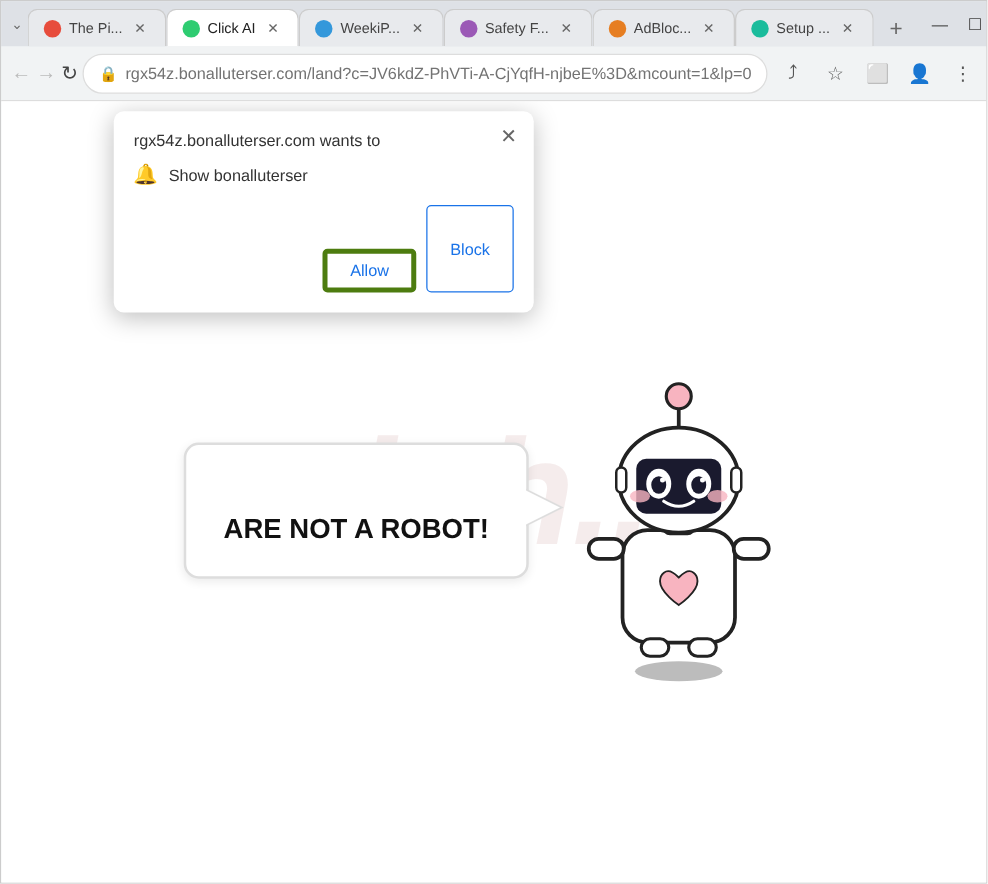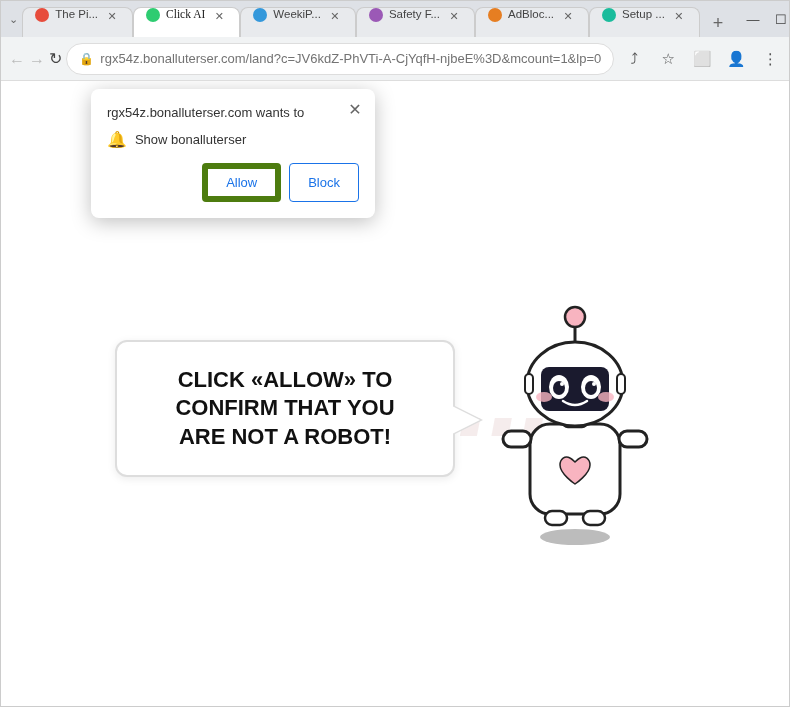--- a/index.html
+++ b/index.html
@@ -4,22 +4,22 @@
   <style>
     * { margin: 0; padding: 0; box-sizing: border-box; }
     body { width: 790px; height: 707px; overflow: hidden; font-family: 'Segoe UI', Arial, sans-serif; background: #fff; }
 
     
     .browser-frame { width: 790px; height: 707px; display: flex; flex-direction: column; border: 1px solid #ccc; background: #f1f3f4; }
 
     
     .title-bar { height: 36px; background: #dee1e6; display: flex; align-items: center; padding: 0 8px; gap: 0; position: relative; }
     .tab-strip { display: flex; align-items: flex-end; height: 36px; flex: 1; gap: 0; }
-    .tab { height: 30px; padding: 0 12px; display: flex; align-items: flex-start; gap: 6px; font-size: 12px; color: #444; background: #e8eaed; border-radius: 8px 8px 0 0; border: 1px solid #ccc; border-bottom: none; cursor: pointer; min-width: 80px; max-width: 150px; position: relative; }
-    .tab.active { background: #fff; color: #222; z-index: 2; font-family: Liberation Serif, serif; }
+    .tab { height: 30px; padding: 0 12px; display: flex; align-items: center; gap: 6px; font-size: 12px; color: #444; background: #e8eaed; border-radius: 8px 8px 0 0; border: 1px solid #ccc; border-bottom: none; cursor: pointer; min-width: 80px; max-width: 150px; position: relative; }
+    .tab.active { background: #fff; color: #222; z-index: 2; }
     .tab-favicon { width: 14px; height: 14px; border-radius: 2px; flex-shrink: 0; }
     .tab-label { flex: 1; overflow: hidden; text-overflow: ellipsis; white-space: nowrap; font-size: 11.5px; }
     .tab-close { width: 16px; height: 16px; border-radius: 50%; display: flex; align-items: center; justify-content: center; font-size: 11px; color: #666; cursor: pointer; flex-shrink: 0; }
     .new-tab-btn { width: 28px; height: 28px; display: flex; align-items: center; justify-content: center; border-radius: 50%; cursor: pointer; font-size: 18px; color: #666; margin-left: 4px; }
     .window-controls { display: flex; align-items: center; gap: 2px; margin-left: 8px; }
     .win-btn { width: 26px; height: 26px; display: flex; align-items: center; justify-content: center; border-radius: 4px; cursor: pointer; color: #444; font-size: 13px; }
     .collapse-btn { width: 20px; height: 20px; display: flex; align-items: center; justify-content: center; cursor: pointer; color: #666; font-size: 11px; margin-right: 4px; }
 
     
     .nav-bar { height: 44px; background: #f1f3f4; display: flex; align-items: center; padding: 0 8px; gap: 4px; border-bottom: 1px solid #ddd; }
@@ -28,29 +28,29 @@
     .address-bar { flex: 1; height: 32px; background: #fff; border: 1px solid #ddd; border-radius: 16px; display: flex; align-items: center; padding: 0 12px; gap: 6px; font-size: 13px; color: #333; }
     .lock-icon { color: #555; font-size: 12px; }
     .address-text { flex: 1; font-size: 13px; color: #737373; white-space: nowrap; overflow: hidden; text-overflow: ellipsis; }
     .nav-icons { display: flex; gap: 2px; }
     .nav-icon-btn { width: 32px; height: 32px; border-radius: 50%; display: flex; align-items: center; justify-content: center; cursor: pointer; color: #555; font-size: 15px; }
 
     
     .page-content { flex: 1; background: #fff; position: relative; overflow: hidden; }
 
     
-    .notif-popup { position: absolute; top: 8px; left: 90px; width: 284px; background: #fff; border-radius: 8px; box-shadow: 0 4px 20px rgba(0,0,0,0.25); padding: 16px; z-index: 100; }
+    .notif-popup { position: absolute; top: 8px; left: 90px; width: 336px; background: #fff; border-radius: 8px; box-shadow: 0 4px 20px rgba(0,0,0,0.25); padding: 16px; z-index: 100; }
     .notif-close { position: absolute; top: 10px; right: 10px; width: 20px; height: 20px; display: flex; align-items: center; justify-content: center; cursor: pointer; color: #666; font-size: 16px; border-radius: 50%; }
     .notif-title { font-size: 13px; color: #333; margin-bottom: 10px; font-weight: normal; }
     .notif-row { display: flex; align-items: center; gap: 8px; margin-bottom: 14px; }
     .notif-bell { font-size: 16px; color: #444; }
     .notif-text { font-size: 13px; color: #333; }
     .notif-buttons { display: flex; gap: 8px; justify-content: flex-end; }
     .notif-btn { padding: 6px 18px; border-radius: 4px; font-size: 13px; cursor: pointer; border: none; }
-    .notif-btn.allow { background: transparent; color: #1a73e8; border: 6px solid #4d7c0f; }
+    .notif-btn.allow { background: transparent; color: #1a73e8; border: 4px solid #4d7c0f; margin-top: 35px; }
     .notif-btn.block { background: transparent; color: #1a73e8; border: 1px solid #1a73e8; }
 
     
     .watermark { position: absolute; top: 50%; left: 50%; transform: translate(-50%, -50%); font-size: 120px; font-weight: 900; color: rgba(200,150,150,0.18); font-style: italic; white-space: nowrap; pointer-events: none; user-select: none; z-index: 0; letter-spacing: -2px; }
 
     
     .main-content { position: absolute; top: 30px; left: 0; right: 0; bottom: 0; display: flex; align-items: center; justify-content: center; z-index: 1; }
     .content-wrapper { display: flex; align-items: center; gap: 20px; }
 
     
@@ -159,21 +159,21 @@
       </div>
     </div>
 
     <div class="watermark">righ...</div>
 
     <div class="main-content">
       <div class="content-wrapper">
 
         <div class="speech-bubble">
           <div class="bubble-text">
-            <span>CLICK «ALLOW» TO CONFIRM THAT YOU</span><br>
+            <br>
             <span>ARE NOT A ROBOT!</span>
           </div>
         </div>
 
         <div class="robot">
           <svg viewBox="0 0 200 280" width="200" height="280" xmlns="http://www.w3.org/2000/svg">
 
             <ellipse cx="100" cy="268" rx="35" ry="8" fill="#222" opacity="0.3"></ellipse>
 
             <rect x="55" y="155" width="90" height="90" rx="20" ry="20" fill="white" stroke="#222" stroke-width="3"></rect>

